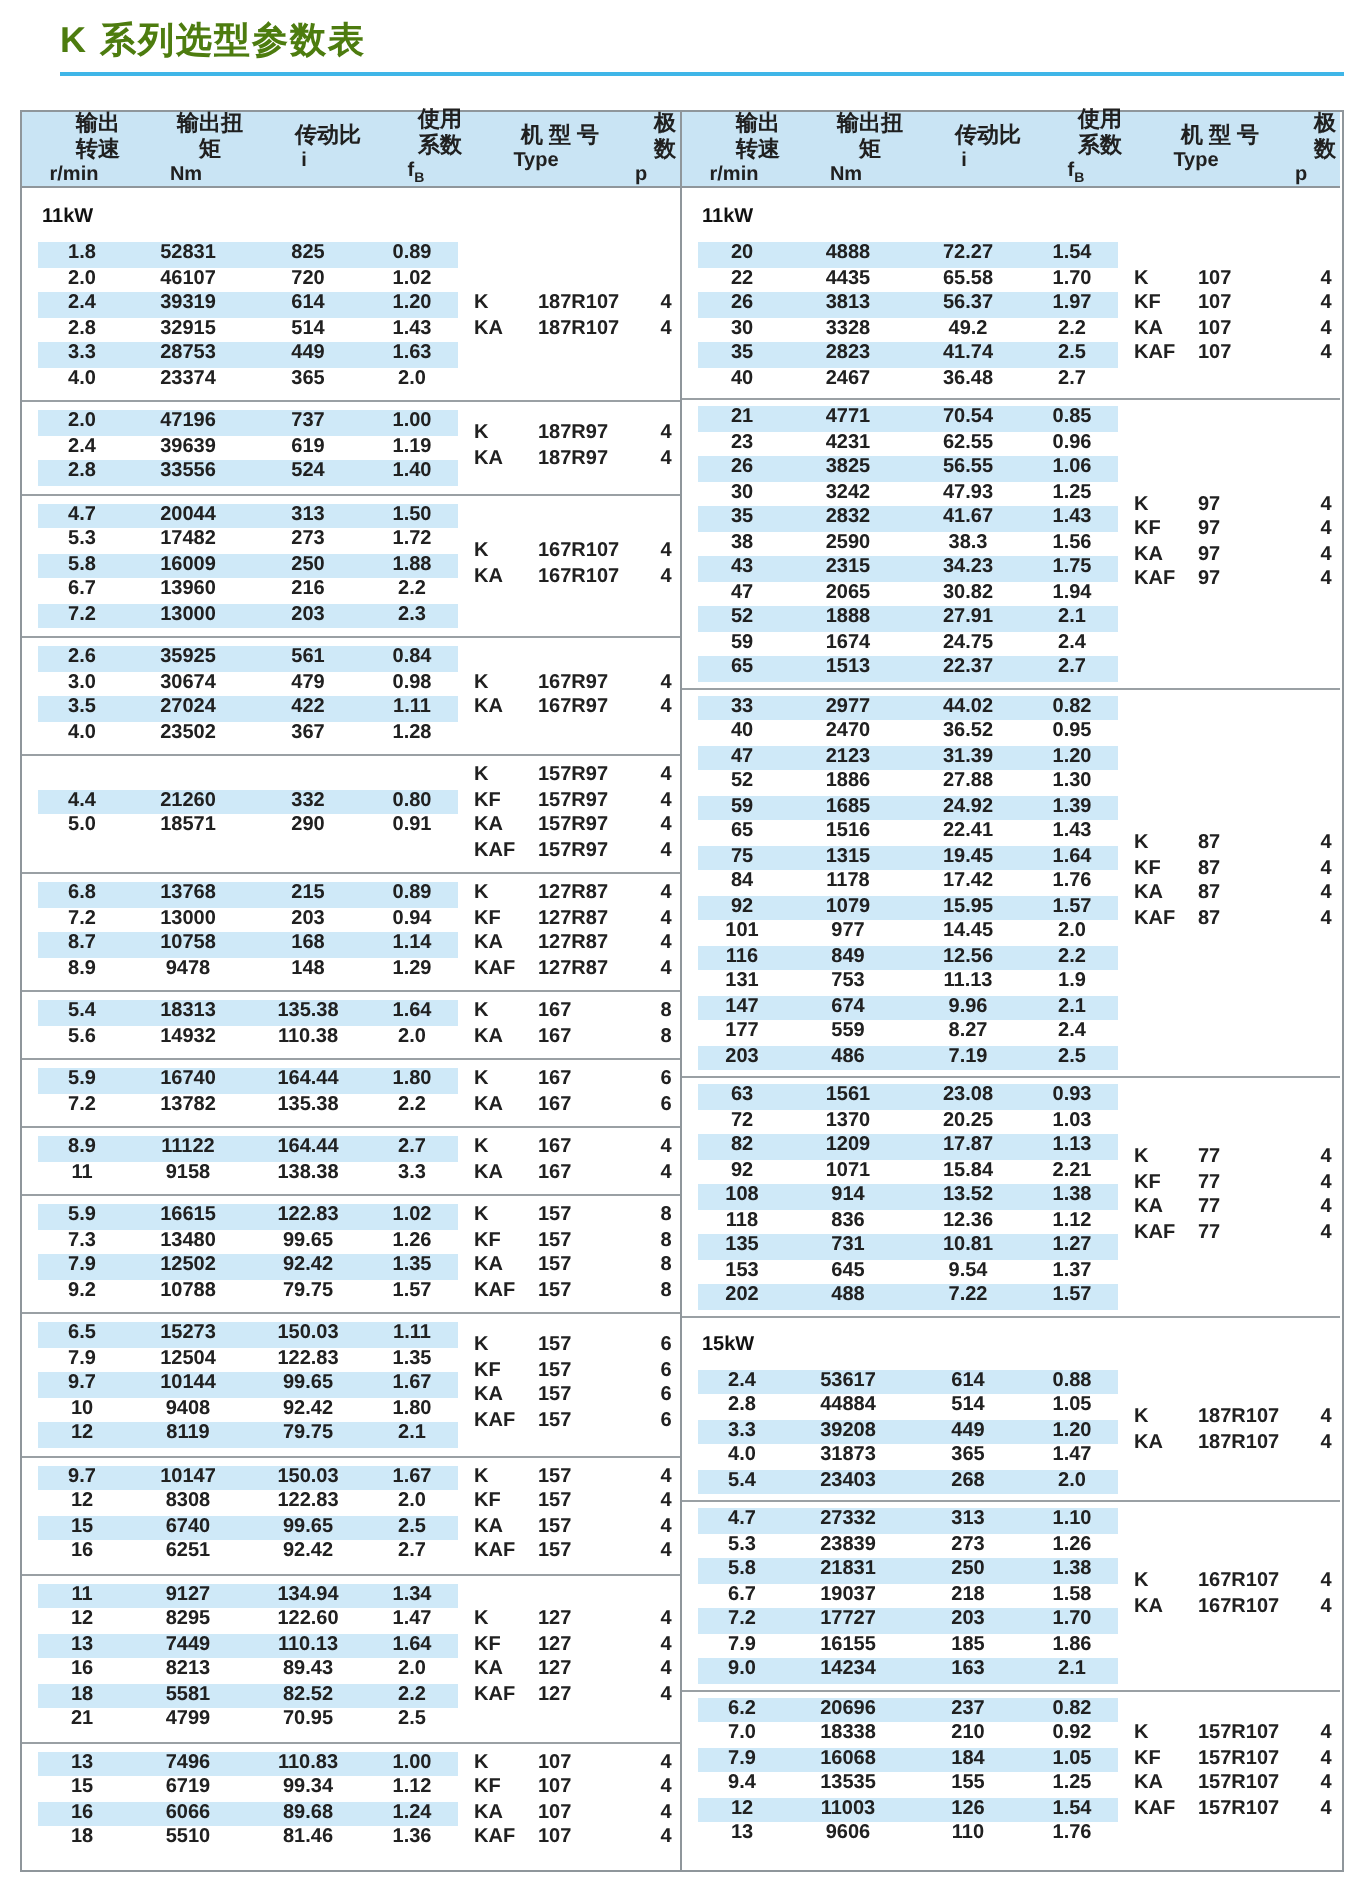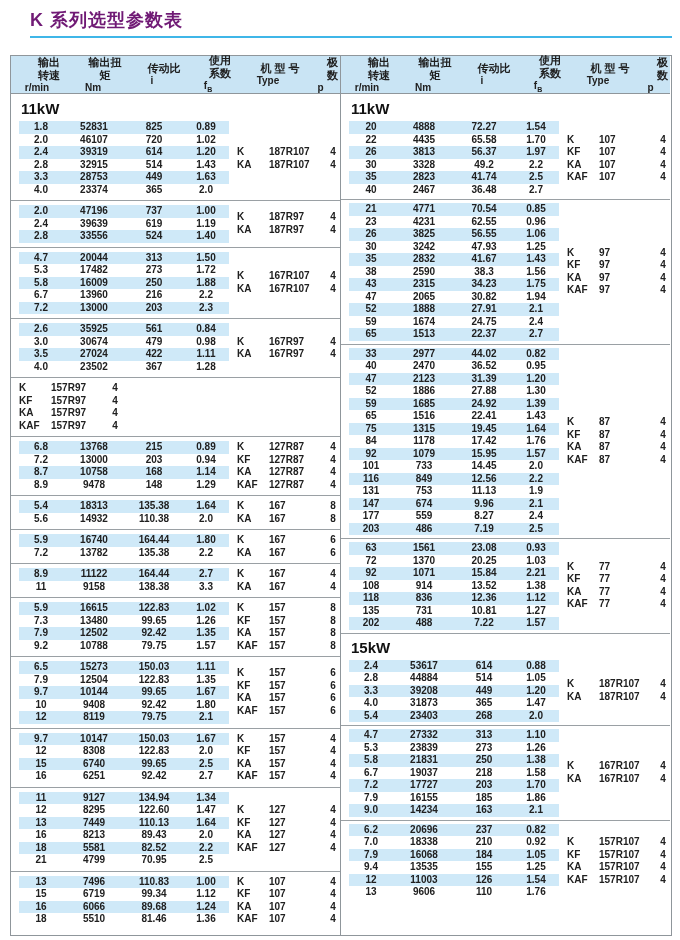--- a/index.html
+++ b/index.html
@@ -1,34 +1,34 @@
 <!DOCTYPE html>
 <html><head>
 <meta charset="utf-8">
 <style>
   html,body{margin:0;padding:0;background:#ffffff;}
   body{width:680px;height:940px;position:relative;overflow:hidden;
        font-family:"Liberation Sans","DejaVu Sans",sans-serif;color:#202020;}
   .title{position:absolute;left:30px;top:8px;font-size:18px;font-weight:bold;
-         color:#701a75;letter-spacing:1px;}
+         color:#4d7c0f;letter-spacing:1px;}
   .rule{position:absolute;left:30px;top:36px;width:642px;height:2px;background:#3fb6e8;}
   .table{position:absolute;left:10px;top:55px;width:660px;height:879px;
          border:1px solid #8f969b;display:flex;background:#ffffff;}
   .half{width:329px;display:flex;flex-direction:column;}
   .half.right{border-left:1px solid #8f969b;width:329px;}
   .thead{height:37px;background:#c9e4f4;border-bottom:1px solid #8f969b;
          display:flex;align-items:center;}
   .th{text-align:center;}
   .th .zh{font-size:11px;font-weight:bold;line-height:13px;letter-spacing:0px;padding-left:24px;}
   .th .un{font-size:10px;font-weight:bold;line-height:12px;}
   .th.c1{width:52px}.th.c2{width:60px}.th.c3{width:58px}
   .th.c4{width:54px}.th.c5{width:66px}.th.c6{width:39px}
   .th sub{font-size:7px;}
   .tbody{flex:1;padding-top:3px;}
-  .sec{font-size:15px;font-weight:bold;line-height:22px;height:22px;
+  .sec{font-size:10px;font-weight:bold;line-height:22px;height:22px;
        padding-left:10px;margin:1px 0;color:#111;}
   .block{display:flex;}
   .rows{width:218px;display:flex;flex-direction:column;justify-content:center;}
   .row{margin-left:8px;width:210px;height:12.5px;display:flex;align-items:center;}
   .row:nth-child(odd){background:#cfe9f8;}
   .cell{font-size:10px;font-weight:bold;text-align:center;line-height:12.5px;}
   .cs{width:44px}.ct{width:62px}.ci{width:58px}.cf{width:46px}
   .types{flex:1;display:flex;flex-direction:column;justify-content:center;
          padding-left:8px;}
   .type-line{height:12.5px;line-height:12.5px;font-size:10px;font-weight:bold;
@@ -246,20 +246,34 @@
             </div>
             <div class="type-line">
               <div class="t-prefix">KA</div>
               <div class="t-model">167R97</div>
               <div class="t-pole">4</div>
             </div>
           </div>
         </div>
         <div class="sep"></div>
         <div class="block">
+          <div class="rows">
+            <div class="row">
+              <div class="cell cs">4.4</div>
+              <div class="cell ct">21260</div>
+              <div class="cell ci">332</div>
+              <div class="cell cf">0.80</div>
+            </div>
+            <div class="row">
+              <div class="cell cs">5.0</div>
+              <div class="cell ct">18571</div>
+              <div class="cell ci">290</div>
+              <div class="cell cf">0.91</div>
+            </div>
+          </div>
           <div class="types">
             <div class="type-line">
               <div class="t-prefix">K</div>
               <div class="t-model">157R97</div>
               <div class="t-pole">4</div>
             </div>
             <div class="type-line">
               <div class="t-prefix">KF</div>
               <div class="t-model">157R97</div>
               <div class="t-pole">4</div>
@@ -926,21 +940,21 @@
               <div class="cell cf">1.76</div>
             </div>
             <div class="row">
               <div class="cell cs">92</div>
               <div class="cell ct">1079</div>
               <div class="cell ci">15.95</div>
               <div class="cell cf">1.57</div>
             </div>
             <div class="row">
               <div class="cell cs">101</div>
-              <div class="cell ct">733</div>
+              <div class="cell ct">977</div>
               <div class="cell ci">14.45</div>
               <div class="cell cf">2.0</div>
             </div>
             <div class="row">
               <div class="cell cs">116</div>
               <div class="cell ct">849</div>
               <div class="cell ci">12.56</div>
               <div class="cell cf">2.2</div>
             </div>
             <div class="row">
@@ -1000,20 +1014,26 @@
               <div class="cell ci">23.08</div>
               <div class="cell cf">0.93</div>
             </div>
             <div class="row">
               <div class="cell cs">72</div>
               <div class="cell ct">1370</div>
               <div class="cell ci">20.25</div>
               <div class="cell cf">1.03</div>
             </div>
             <div class="row">
+              <div class="cell cs">82</div>
+              <div class="cell ct">1209</div>
+              <div class="cell ci">17.87</div>
+              <div class="cell cf">1.13</div>
+            </div>
+            <div class="row">
               <div class="cell cs">92</div>
               <div class="cell ct">1071</div>
               <div class="cell ci">15.84</div>
               <div class="cell cf">2.21</div>
             </div>
             <div class="row">
               <div class="cell cs">108</div>
               <div class="cell ct">914</div>
               <div class="cell ci">13.52</div>
               <div class="cell cf">1.38</div>
@@ -1022,20 +1042,26 @@
               <div class="cell cs">118</div>
               <div class="cell ct">836</div>
               <div class="cell ci">12.36</div>
               <div class="cell cf">1.12</div>
             </div>
             <div class="row">
               <div class="cell cs">135</div>
               <div class="cell ct">731</div>
               <div class="cell ci">10.81</div>
               <div class="cell cf">1.27</div>
+            </div>
+            <div class="row">
+              <div class="cell cs">153</div>
+              <div class="cell ct">645</div>
+              <div class="cell ci">9.54</div>
+              <div class="cell cf">1.37</div>
             </div>
             <div class="row">
               <div class="cell cs">202</div>
               <div class="cell ct">488</div>
               <div class="cell ci">7.22</div>
               <div class="cell cf">1.57</div>
             </div>
           </div>
           <div class="types">
             <div class="type-line">

